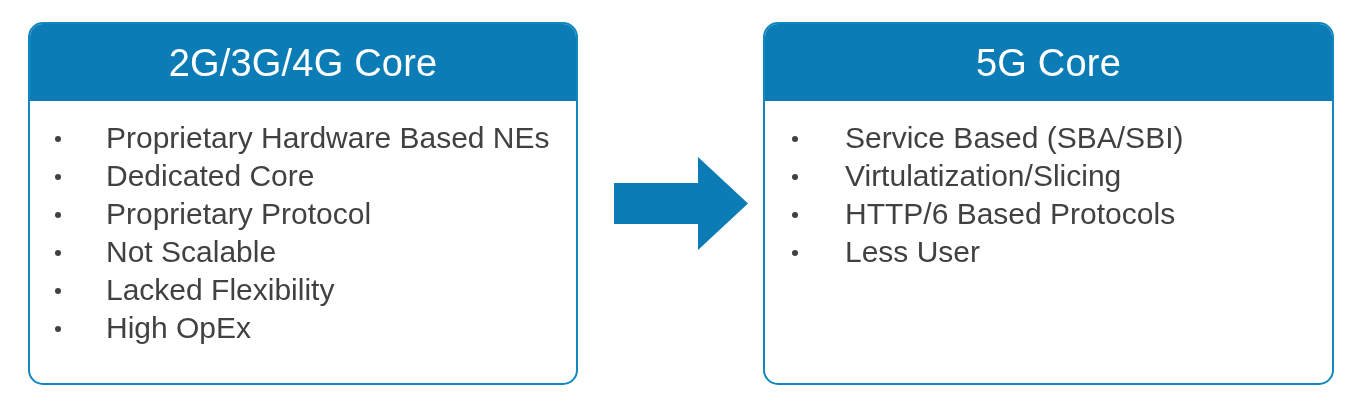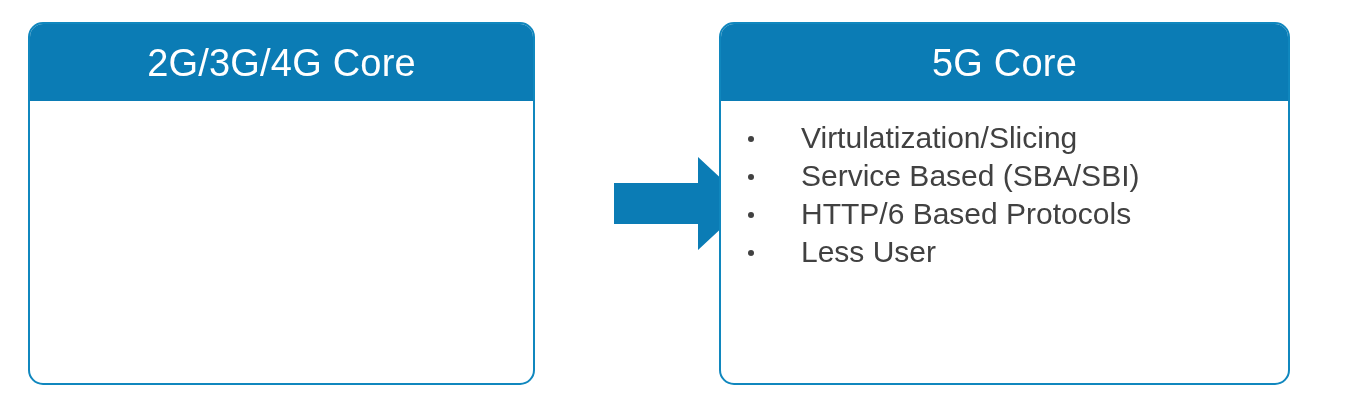--- a/index.html
+++ b/index.html
@@ -22,22 +22,22 @@
   .panel {
     position: absolute;
     top: 22px;
     height: 363px;
     box-sizing: border-box;
     border: 2px solid #1087be;
     border-radius: 15px;
     background: #ffffff;
     overflow: hidden;
   }
-  #panel-legacy { left: 28px;  width: 507px; }
-  #panel-5g     { left: 719px; width: 571px; }
+  #panel-legacy { left: 28px;  width: 550px; }
+  #panel-5g     { left: 763px; width: 571px; }
 
   .panel-header {
     height: 77px;
     background: #0b7cb5;
     display: flex;
     align-items: center;
     justify-content: center;
   }
   .panel-title {
     color: #ffffff;
@@ -89,35 +89,45 @@
 </style>
 </head>
 <body>
 
 <div id="canvas">
 
   <section class="panel" id="panel-legacy">
     <div class="panel-header">
       <span class="panel-title">2G/3G/4G Core</span>
     </div>
+    <div class="panel-body">
+      <ul class="bullet-list">
+        <li class="bullet-item">Proprietary Hardware Based NEs</li>
+        <li class="bullet-item">Dedicated Core</li>
+        <li class="bullet-item">Proprietary Protocol</li>
+        <li class="bullet-item">Not Scalable</li>
+        <li class="bullet-item">Lacked Flexibility</li>
+        <li class="bullet-item">High OpEx</li>
+      </ul>
+    </div>
   </section>
 
   <div id="flow-arrow">
     <svg viewBox="0 0 138 97" width="138" height="97" aria-hidden="true">
       <polygon points="2,28 86,28 86,2 136,48.5 86,95 86,69 2,69" fill="#0b7cb5"></polygon>
     </svg>
   </div>
 
   <section class="panel" id="panel-5g">
     <div class="panel-header">
       <span class="panel-title">5G Core</span>
     </div>
     <div class="panel-body">
       <ul class="bullet-list">
+        <li class="bullet-item">Service Based (SBA/SBI)</li>
         <li class="bullet-item">Virtulatization/Slicing</li>
-        <li class="bullet-item">Service Based (SBA/SBI)</li>
         <li class="bullet-item">HTTP/6 Based Protocols</li>
         <li class="bullet-item">Less User</li>
       </ul>
     </div>
   </section>
 
 </div>
 
 </body></html>

